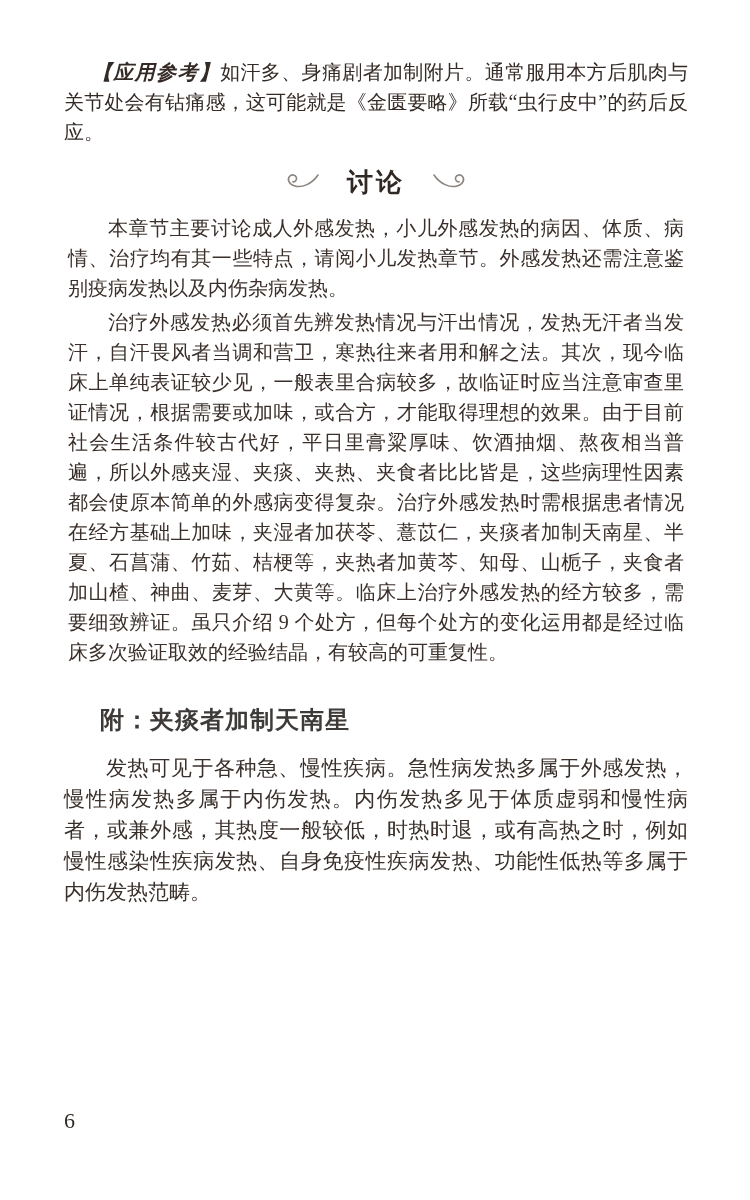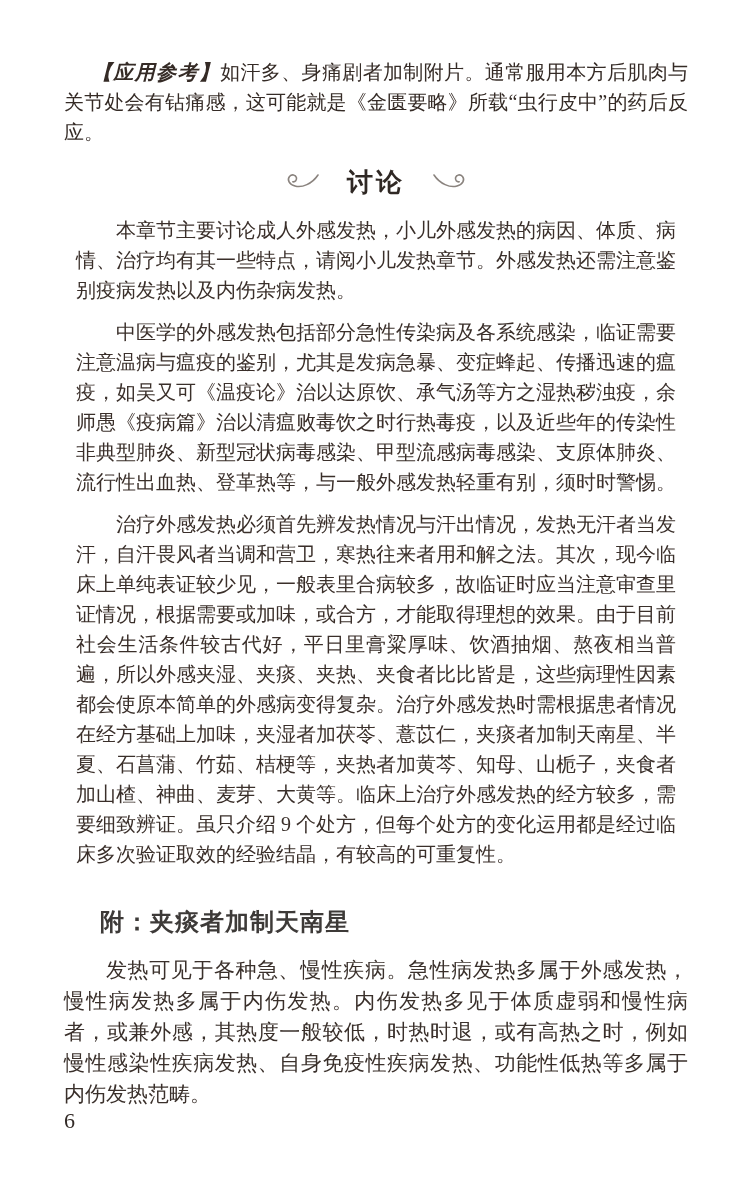--- a/index.html
+++ b/index.html
@@ -51,21 +51,21 @@
   }
   .flourish {
     display: inline-block;
     width: 38px;
     height: 26px;
   }
   .flourish svg { display: block; }
   .flourish-right svg { transform: scaleX(-1); }
   
   .kai-para {
-    margin: 12px;
+    margin: 4px;
     font-size: 20px;
     line-height: 30px;
     text-align: justify;
     text-indent: 2em;
     color: #3a2f2a;
   }
   
   .appendix-head {
     margin: 36px 0 16px 36px;
     font-family: "Liberation Sans", sans-serif;
@@ -120,21 +120,20 @@
     </span>
     <span class="discussion-title">讨论</span>
     <span class="flourish flourish-right">
       <svg width="38" height="26" viewBox="0 0 38 26" fill="none" xmlns="http://www.w3.org/2000/svg">
         <path d="M36,5 C30,14 20,18 13,16 C7,14.4 5,9.5 7.5,6.5 C9.7,3.9 13.6,4.6 14.4,7.5 C15.1,10 13.2,12.2 10.8,11.8" stroke="#8a837e" stroke-width="1.6" stroke-linecap="round"></path>
       </svg>
     </span>
   </div>
 
   <p class="kai-para">本章节主要讨论成人外感发热，小儿外感发热的病因、体质、病情、治疗均有其一些特点，请阅小儿发热章节。外感发热还需注意鉴别疫病发热以及内伤杂病发热。</p>
-  <p class="kai-para">中医学的外感发热包括部分急性传染病及各系统感染，临证需要注意温病与瘟疫的鉴别，尤其是发病急暴、变症蜂起、传播迅速的瘟疫，如吴又可《温疫论》治以达原饮、承气汤等方之湿热秽浊疫，余师愚《疫病篇》治以清瘟败毒饮之时行热毒疫，以及近些年的传染性非典型肺炎、新型冠状病毒感染、甲型流感病毒感染、支原体肺炎、流行性出血热、登革热等，与一般外感发热轻重有别，须时时警惕。</p>
   <p class="kai-para">治疗外感发热必须首先辨发热情况与汗出情况，发热无汗者当发汗，自汗畏风者当调和营卫，寒热往来者用和解之法。其次，现今临床上单纯表证较少见，一般表里合病较多，故临证时应当注意审查里证情况，根据需要或加味，或合方，才能取得理想的效果。由于目前社会生活条件较古代好，平日里膏粱厚味、饮酒抽烟、熬夜相当普遍，所以外感夹湿、夹痰、夹热、夹食者比比皆是，这些病理性因素都会使原本简单的外感病变得复杂。治疗外感发热时需根据患者情况在经方基础上加味，夹湿者加茯苓、薏苡仁，夹痰者加制天南星、半夏、石菖蒲、竹茹、桔梗等，夹热者加黄芩、知母、山栀子，夹食者加山楂、神曲、麦芽、大黄等。临床上治疗外感发热的经方较多，需要细致辨证。虽只介绍 9 个处方，但每个处方的变化运用都是经过临床多次验证取效的经验结晶，有较高的可重复性。</p>
 
   <div class="appendix-head">附：夹痰者加制天南星</div>
 
   <p class="appendix-para">发热可见于各种急、慢性疾病。急性病发热多属于外感发热，慢性病发热多属于内伤发热。内伤发热多见于体质虚弱和慢性病者，或兼外感，其热度一般较低，时热时退，或有高热之时，例如慢性感染性疾病发热、自身免疫性疾病发热、功能性低热等多属于内伤发热范畴。</p>
 
   <div class="footer">
     <span class="page-number">6</span>
   </div>
 

